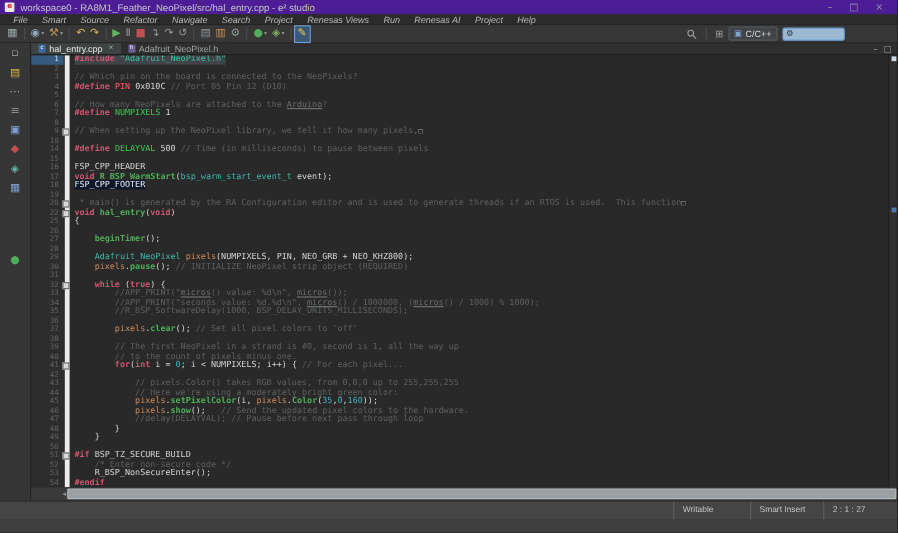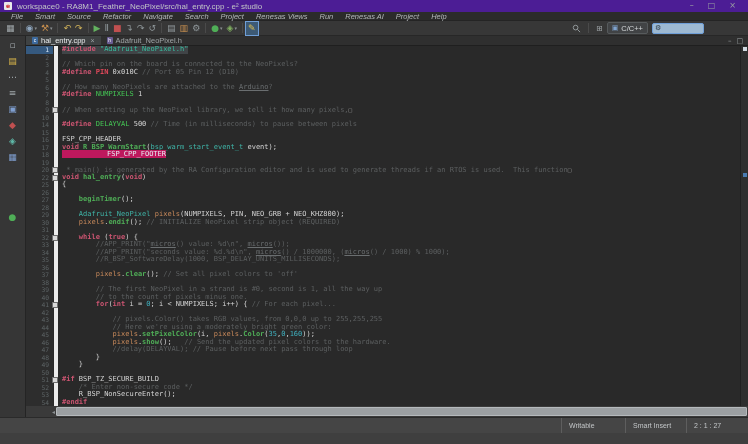--- a/index.html
+++ b/index.html
@@ -80,21 +80,21 @@
   .tk-pl   { color:#d4d4d4; }
   .tk-cmt  { color:#5c5f60; }
   .tk-cmtu { color:#6a6e70; text-decoration:underline; }
   .tk-str  { color:#37bfa0; }
   .tk-type { color:#3fb5a8; }
   .tk-fn   { color:#4fae57; font-weight:bold; }
   .tk-var  { color:#c98a5b; }
   .tk-num  { color:#3fb0bf; }
   .tk-mred { color:#e0485a; font-weight:bold; }
   .tk-mgrn { color:#44c554; font-weight:normal; }
-  .tk-selt { background:#be185d; color:#e6edf4;padding-left:45px; }
+  .tk-selt { background:#0f172a; color:#e6edf4; }
   .tk-boxc { color:#9a9a9a; font-size:6px; }
 
   .hscroll { height:11px; background:#3a3a3a; display:flex; align-items:center; flex:0 0 auto; }
   .hs-spacer { width:30px; flex:0 0 auto; display:flex; justify-content:flex-end; }
   .hs-arrow { font-size:6px; color:#8a8f92; padding-right:1px; font-family:"DejaVu Sans", sans-serif; }
   .hs-thumb { flex:1 1 auto; height:9px; background:#9b9fa2; border:1px solid #b5b9bc; border-radius:1px; margin-right:1px; }
 
   
   .statusbar { height:16px; background:#454545; position:relative; flex:0 0 auto; border-top:1px solid #2a2a2a; }
   .scell { position:absolute; top:0; height:100%; border-left:1px solid #5e5e5e; font-size:7px; color:#c3c6c8;
@@ -321,21 +321,21 @@
             <div class="crow"><span class="tk-kw">void</span><span class="tk-pl"> </span><span class="tk-fn">R_BSP_WarmStart</span><span class="tk-pl">(</span><span class="tk-type">bsp_warm_start_event_t</span><span class="tk-pl"> event);</span></div>
             <div class="crow"><span class="tk-selt">FSP_CPP_FOOTER</span></div>
             <div class="crow"></div>
             <div class="crow"><span class="tk-cmt"> * main() is generated by the RA Configuration editor and is used to generate threads if an RTOS is used.  This function</span><span class="tk-boxc">□</span></div>
             <div class="crow"><span class="tk-kw">void</span><span class="tk-pl"> </span><span class="tk-fn">hal_entry</span><span class="tk-pl">(</span><span class="tk-kw">void</span><span class="tk-pl">)</span></div>
             <div class="crow"><span class="tk-pl">{</span></div>
             <div class="crow"></div>
             <div class="crow"><span class="tk-pl">    </span><span class="tk-fn">beginTimer</span><span class="tk-pl">();</span></div>
             <div class="crow"></div>
             <div class="crow"><span class="tk-pl">    </span><span class="tk-type">Adafruit_NeoPixel</span><span class="tk-pl"> </span><span class="tk-var">pixels</span><span class="tk-pl">(NUMPIXELS, PIN, NEO_GRB + NEO_KHZ800);</span></div>
-            <div class="crow"><span class="tk-pl">    </span><span class="tk-var">pixels</span><span class="tk-pl">.</span><span class="tk-fn">endif</span><span class="tk-pl">(); </span><span class="tk-cmt">// INITIALIZE NeoPixel strip object (REQUIRED)</span></div>
+            <div class="crow"><span class="tk-pl">    </span><span class="tk-var">pixels</span><span class="tk-pl">.</span><span class="tk-fn">pause</span><span class="tk-pl">(); </span><span class="tk-cmt">// INITIALIZE NeoPixel strip object (REQUIRED)</span></div>
             <div class="crow"></div>
             <div class="crow"><span class="tk-pl">    </span><span class="tk-kw">while</span><span class="tk-pl"> (</span><span class="tk-kw">true</span><span class="tk-pl">) {</span></div>
             <div class="crow"><span class="tk-pl">        </span><span class="tk-cmt">//APP_PRINT("</span><span class="tk-cmtu">micros</span><span class="tk-cmt">() value: %d\n", </span><span class="tk-cmtu">micros</span><span class="tk-cmt">());</span></div>
             <div class="crow"><span class="tk-pl">        </span><span class="tk-cmt">//APP_PRINT("seconds value: %d.%d\n", </span><span class="tk-cmtu">micros</span><span class="tk-cmt">() / 1000000, (</span><span class="tk-cmtu">micros</span><span class="tk-cmt">() / 1000) % 1000);</span></div>
             <div class="crow"><span class="tk-pl">        </span><span class="tk-cmt">//R_BSP_SoftwareDelay(1000, BSP_DELAY_UNITS_MILLISECONDS);</span></div>
             <div class="crow"></div>
             <div class="crow"><span class="tk-pl">        </span><span class="tk-var">pixels</span><span class="tk-pl">.</span><span class="tk-fn">clear</span><span class="tk-pl">(); </span><span class="tk-cmt">// Set all pixel colors to 'off'</span></div>
             <div class="crow"></div>
             <div class="crow"><span class="tk-pl">        </span><span class="tk-cmt">// The first NeoPixel in a strand is #0, second is 1, all the way up</span></div>
             <div class="crow"><span class="tk-pl">        </span><span class="tk-cmt">// to the count of pixels minus one.</span></div>

